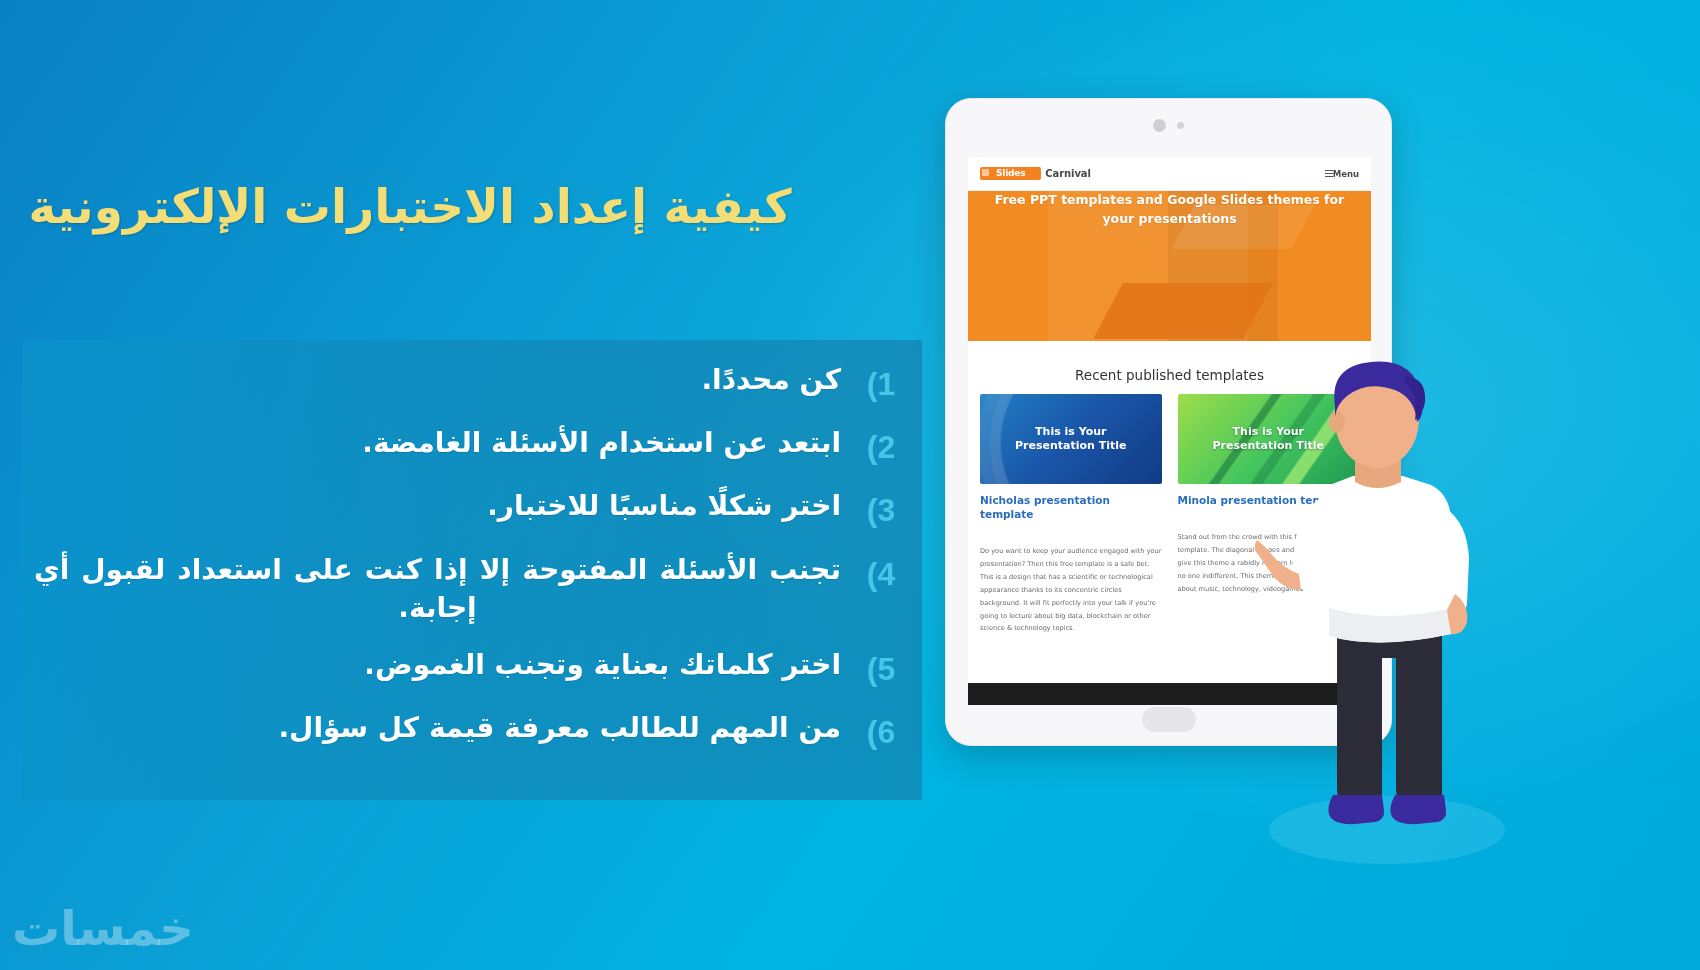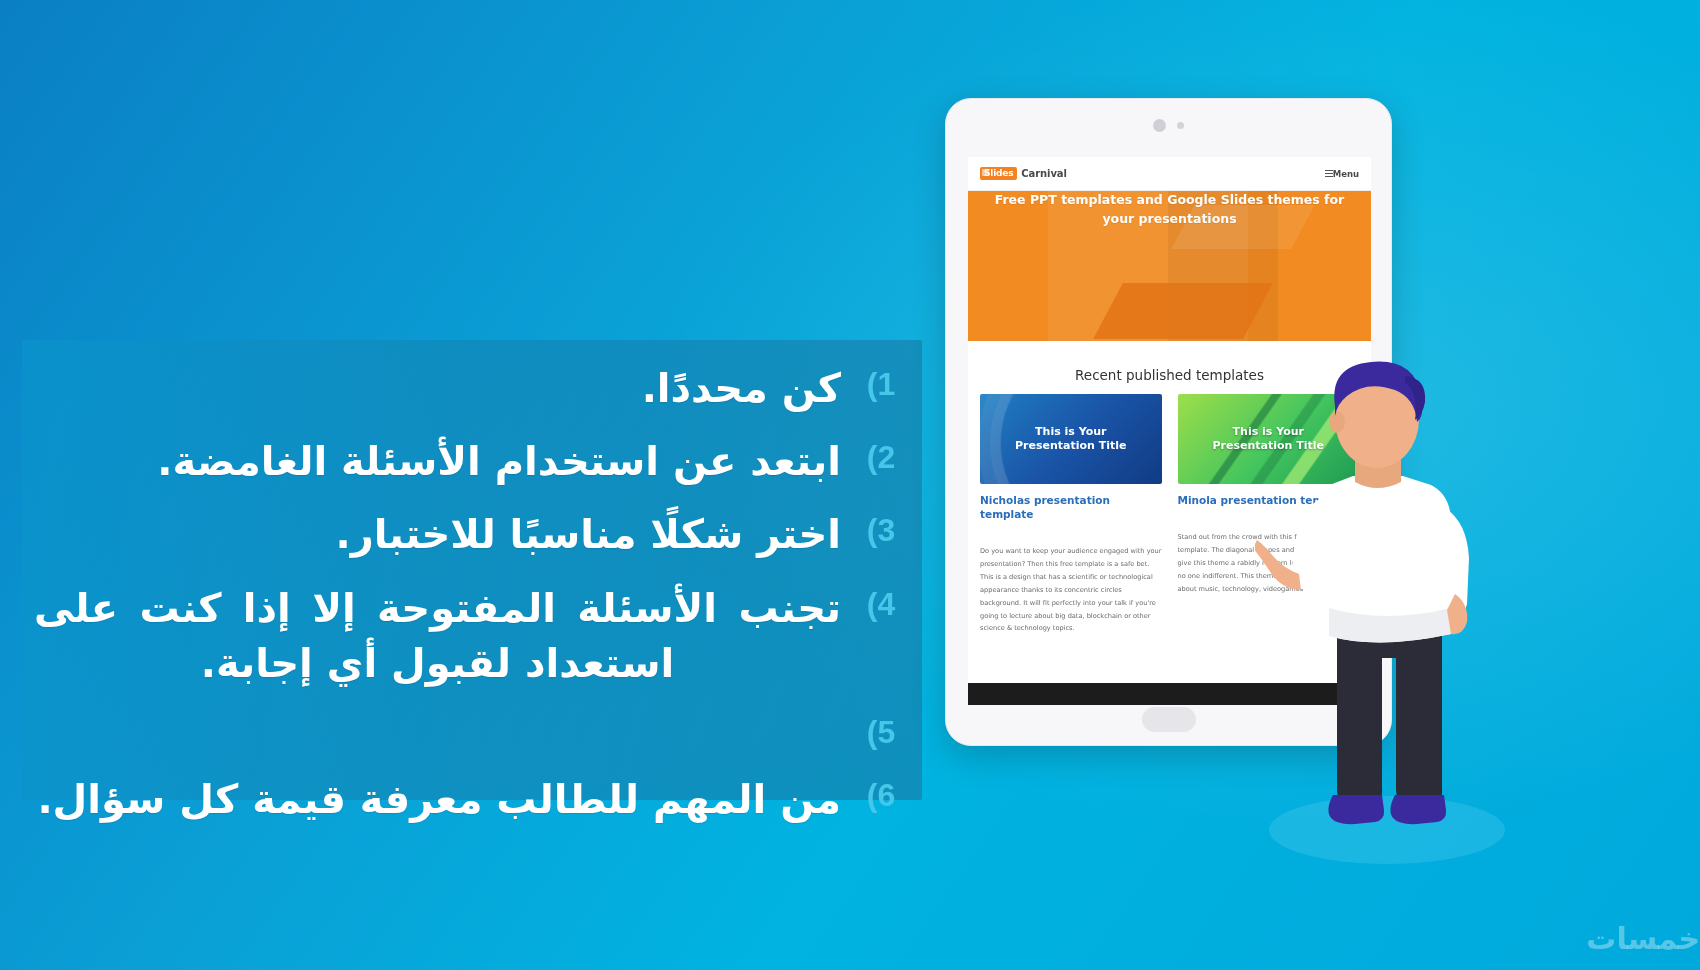--- a/index.html
+++ b/index.html
@@ -82,21 +82,21 @@
     text-align: center;
     line-height: 1.35;
     padding-top: 2px;
     direction: ltr;
     font-family: "Liberation Sans", sans-serif;
   }
 
   .list-text {
     flex: 1 1 auto;
     color: #ffffff;
-    font-size: 40px;
+    font-size: 28px;
     font-weight: bold;
     line-height: 1.38;
     text-align: justify;
     text-align-last: right;
     padding-left: 34px;
     padding-right: 6px;
     direction: rtl;
     text-shadow: 0 1px 1px rgba(0,0,0,0.10);
   }
 
@@ -157,21 +157,21 @@
     justify-content: space-between;
     padding: 0 12px;
     border-bottom: 1px solid #efefef;
   }
   .logo { display: flex; align-items: center; gap: 4px; }
   .logo-badge {
     background: #f58220;
     color: #fff;
     font-size: 9px;
     font-weight: bold;
-    padding: 2px 4px;
+    padding: 2px 16px;
     border-radius: 2px;
     letter-spacing: -0.2px;
     line-height: 1;
     position: relative;
     text-align: center;
   }
   .logo-badge::after{
     content:"";
     position:absolute; left:2px; top:2px; width:7px; height:7px;
     background:#ffffff; opacity:.55; border-radius:1px;
@@ -303,34 +303,35 @@
     background: #1c1c1c;
   }
 
   
   .person { position: absolute; left: 1255px; top: 358px; width: 260px; height: 520px; }
 
   
   .watermark {
     position: absolute;
     bottom: 14px;
-    left: 0; right: 0;
-    text-align: right;
+    left: 12px; right: 0;
+    text-align: left;
     color: rgba(255,255,255,0.34);
-    font-size: 30px;
+    font-size: 48px;
     font-weight: 600;
     letter-spacing: 1px;
     direction: rtl;
   }
 </style>
 </head>
 <body>
 
 <div id="slide">
 
+  <div class="title">كيفية إعداد الاختبارات الإلكترونية</div>
 
   <div class="list-panel"></div>
 
   <div class="list-wrap">
 
     <div class="list-row">
       <div class="list-num">(1</div>
       <div class="list-text">كن محددًا.</div>
     </div>
 
@@ -344,20 +345,21 @@
       <div class="list-text">اختر شكلًا مناسبًا للاختبار.</div>
     </div>
 
     <div class="list-row">
       <div class="list-num">(4</div>
       <div class="list-text center-wrap">تجنب الأسئلة المفتوحة إلا إذا كنت على استعداد لقبول أي إجابة.</div>
     </div>
 
     <div class="list-row">
       <div class="list-num">(5</div>
+      <div class="list-text">اختر كلماتك بعناية وتجنب الغموض.</div>
     </div>
 
     <div class="list-row">
       <div class="list-num">(6</div>
       <div class="list-text">من المهم للطالب معرفة قيمة كل سؤال.</div>
     </div>
 
   </div>
 
   <div class="tablet">

